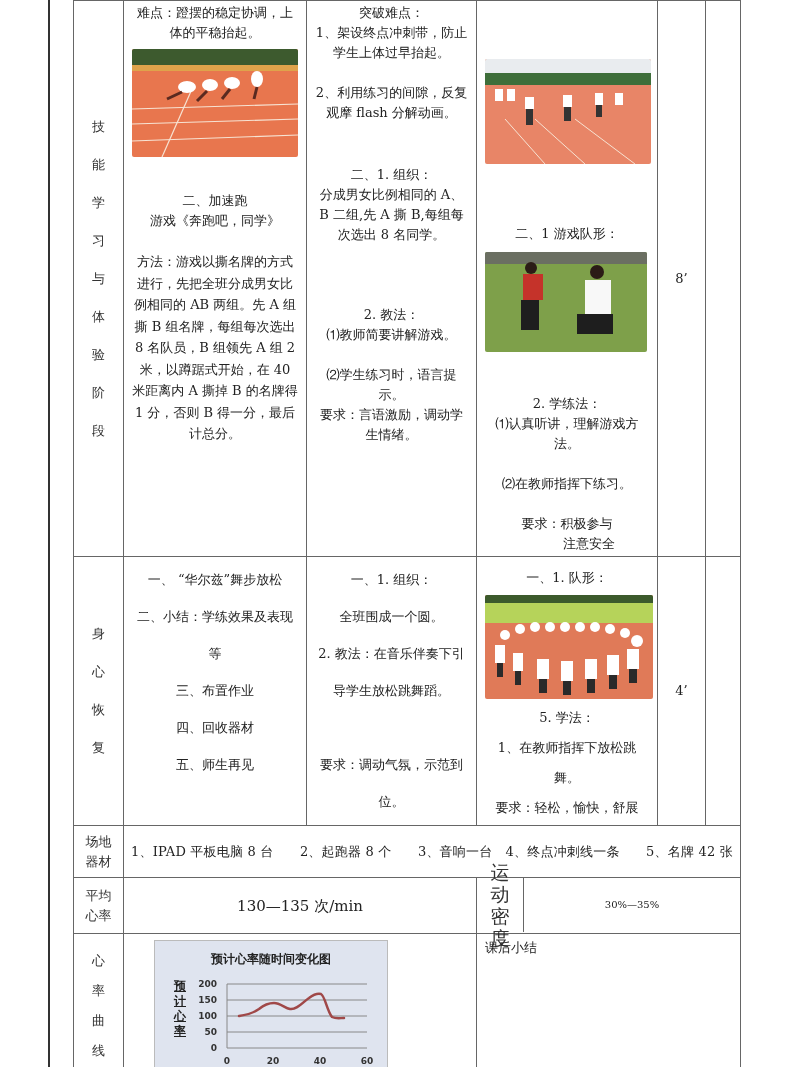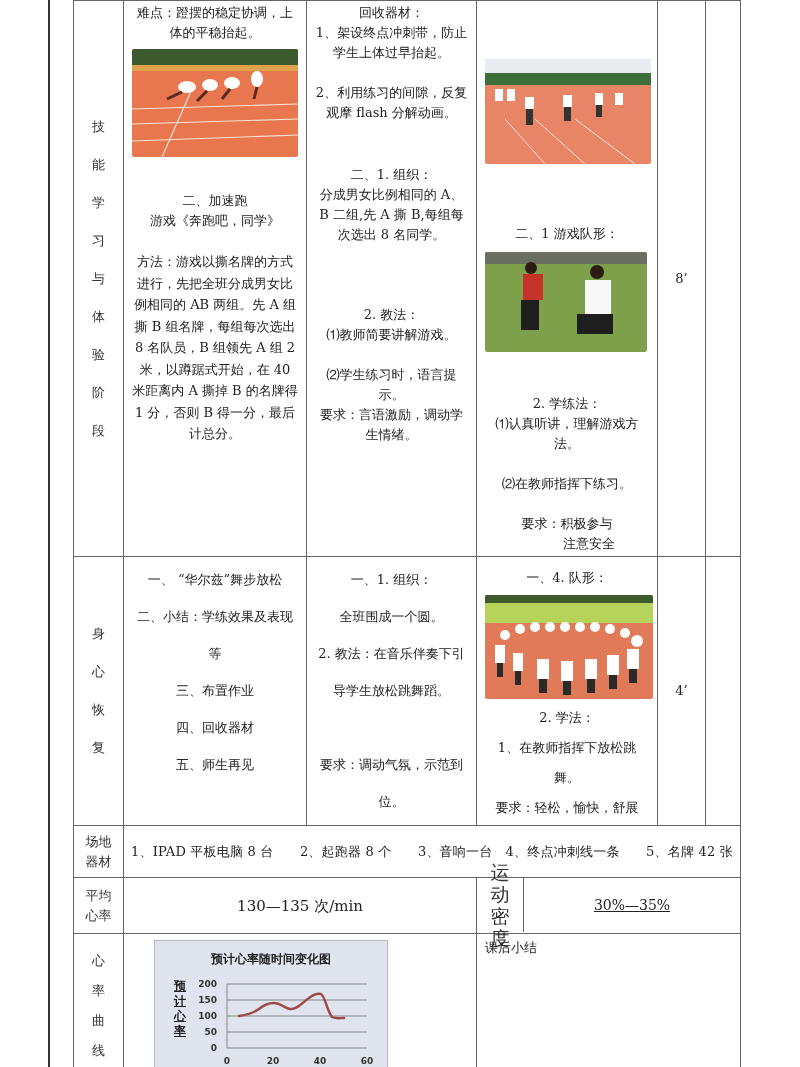--- a/index.html
+++ b/index.html
@@ -76,21 +76,21 @@
             </g>
       </svg>
       <div class="gap2"></div>
       <div class="gap"></div>
       <p class="p">二、加速跑</p>
       <p class="p">游戏《奔跑吧，同学》</p>
       <div class="gap"></div>
       <p class="p" style="line-height:21.5px;">方法：游戏以撕名牌的方式进行，先把全班分成男女比例相同的 AB 两组。先 A 组撕 B 组名牌，每组每次选出 8 名队员，B 组领先 A 组 2 米，以蹲踞式开始，在 40 米距离内 A 撕掉 B 的名牌得 1 分，否则 B 得一分，最后计总分。</p>
     </td>
     <td class="cell">
-      <p class="p">回收器材：</p>
+      <p class="p">突破难点：</p>
       <p class="p">1、架设终点冲刺带，防止学生上体过早抬起。</p>
       <div class="gap"></div>
       <p class="p">2、利用练习的间隙，反复观摩 flash 分解动画。</p>
       <div style="height:42px"></div>
       <p class="p">二、1. 组织：</p>
       <p class="p">分成男女比例相同的 A、B 二组,先 A 撕 B,每组每次选出 8 名同学。</p>
       <div style="height:60px"></div>
       <p class="p">2. 教法：</p>
       <p class="p">⑴教师简要讲解游戏。</p>
       <div class="gap"></div>
@@ -161,21 +161,21 @@
       <p class="p">五、师生再见</p>
     </td>
     <td class="cell" style="line-height:37px;padding-top:4px !important;">
       <p class="p">一、1. 组织：</p>
       <p class="p">全班围成一个圆。</p>
       <p class="p">2. 教法：在音乐伴奏下引导学生放松跳舞蹈。</p>
       <div style="height:37px"></div>
       <p class="p">要求：调动气氛，示范到位。</p>
     </td>
     <td class="cell" style="line-height:30px;padding-top:6px !important;">
-      <p class="p">一、4. 队形：</p>
+      <p class="p">一、1. 队形：</p>
       <svg class="photo" width="168" height="104" viewBox="0 0 168 104" style="margin:2px 0 4px 0;">
         <rect width="168" height="104" fill="#e07a58"></rect>
         <rect width="168" height="8" fill="#3c5a2c"></rect>
         <rect y="8" width="168" height="20" fill="#b6d35a"></rect>
         <g fill="#fff">
           <circle cx="20" cy="40" r="5"></circle>
               <circle cx="35" cy="34" r="5"></circle>
               <circle cx="50" cy="32" r="5"></circle>
               <circle cx="65" cy="32" r="5"></circle>
               <circle cx="80" cy="32" r="5"></circle>
@@ -195,40 +195,40 @@
         <g fill="#2a2a2a">
               <rect x="12" y="68" width="6" height="14"></rect>
               <rect x="30" y="76" width="6" height="14"></rect>
               <rect x="54" y="84" width="8" height="14"></rect>
               <rect x="78" y="86" width="8" height="14"></rect>
               <rect x="102" y="84" width="8" height="14"></rect>
               <rect x="124" y="80" width="8" height="14"></rect>
               <rect x="144" y="74" width="8" height="14"></rect>
             </g>
       </svg>
-      <p class="p">2. 学法：</p>
+      <p class="p">5. 学法：</p>
       <p class="p">1、在教师指挥下放松跳舞。</p>
       <p class="p">要求：轻松，愉快，舒展</p>
     </td>
     <td class="time">4’</td>
     <td></td>
   </tr>
 
   <tr style="height:52px;">
     <td class="label2" style="padding:2px 8px !important;">场地器材</td>
     <td colspan="5" class="equip">1、IPAD 平板电脑 8 台　　2、起跑器 8 个　　3、音响一台　4、终点冲刺线一条　　5、名牌 42 张</td>
   </tr>
 
   <tr style="height:56px;">
     <td class="label2" style="padding:2px 8px !important;">平均心率</td>
     <td colspan="2" class="center" style="font-size:15px;">130—135 次/min</td>
     <td colspan="3" style="padding:0 !important;">
       <div style="display:flex;height:54px;">
         <div class="label2" style="width:30px;padding:4px 8px;border-right:1.5px solid #666;display:flex;align-items:center;">运动密度</div>
-        <div style="flex:1;display:flex;align-items:center;justify-content:center;font-size:14px;text-decoration:underline;">30%—35%</div>
+        <div style="flex:1;display:flex;align-items:center;justify-content:center;font-size:10px;">30%—35%</div>
       </div>
     </td>
   </tr>
 
   <tr style="height:175px;">
     <td class="stage">
       <span class="ch" style="line-height:30px">心</span>
       <span class="ch" style="line-height:30px">率</span>
       <span class="ch" style="line-height:30px">曲</span>
       <span class="ch" style="line-height:30px">线</span>

